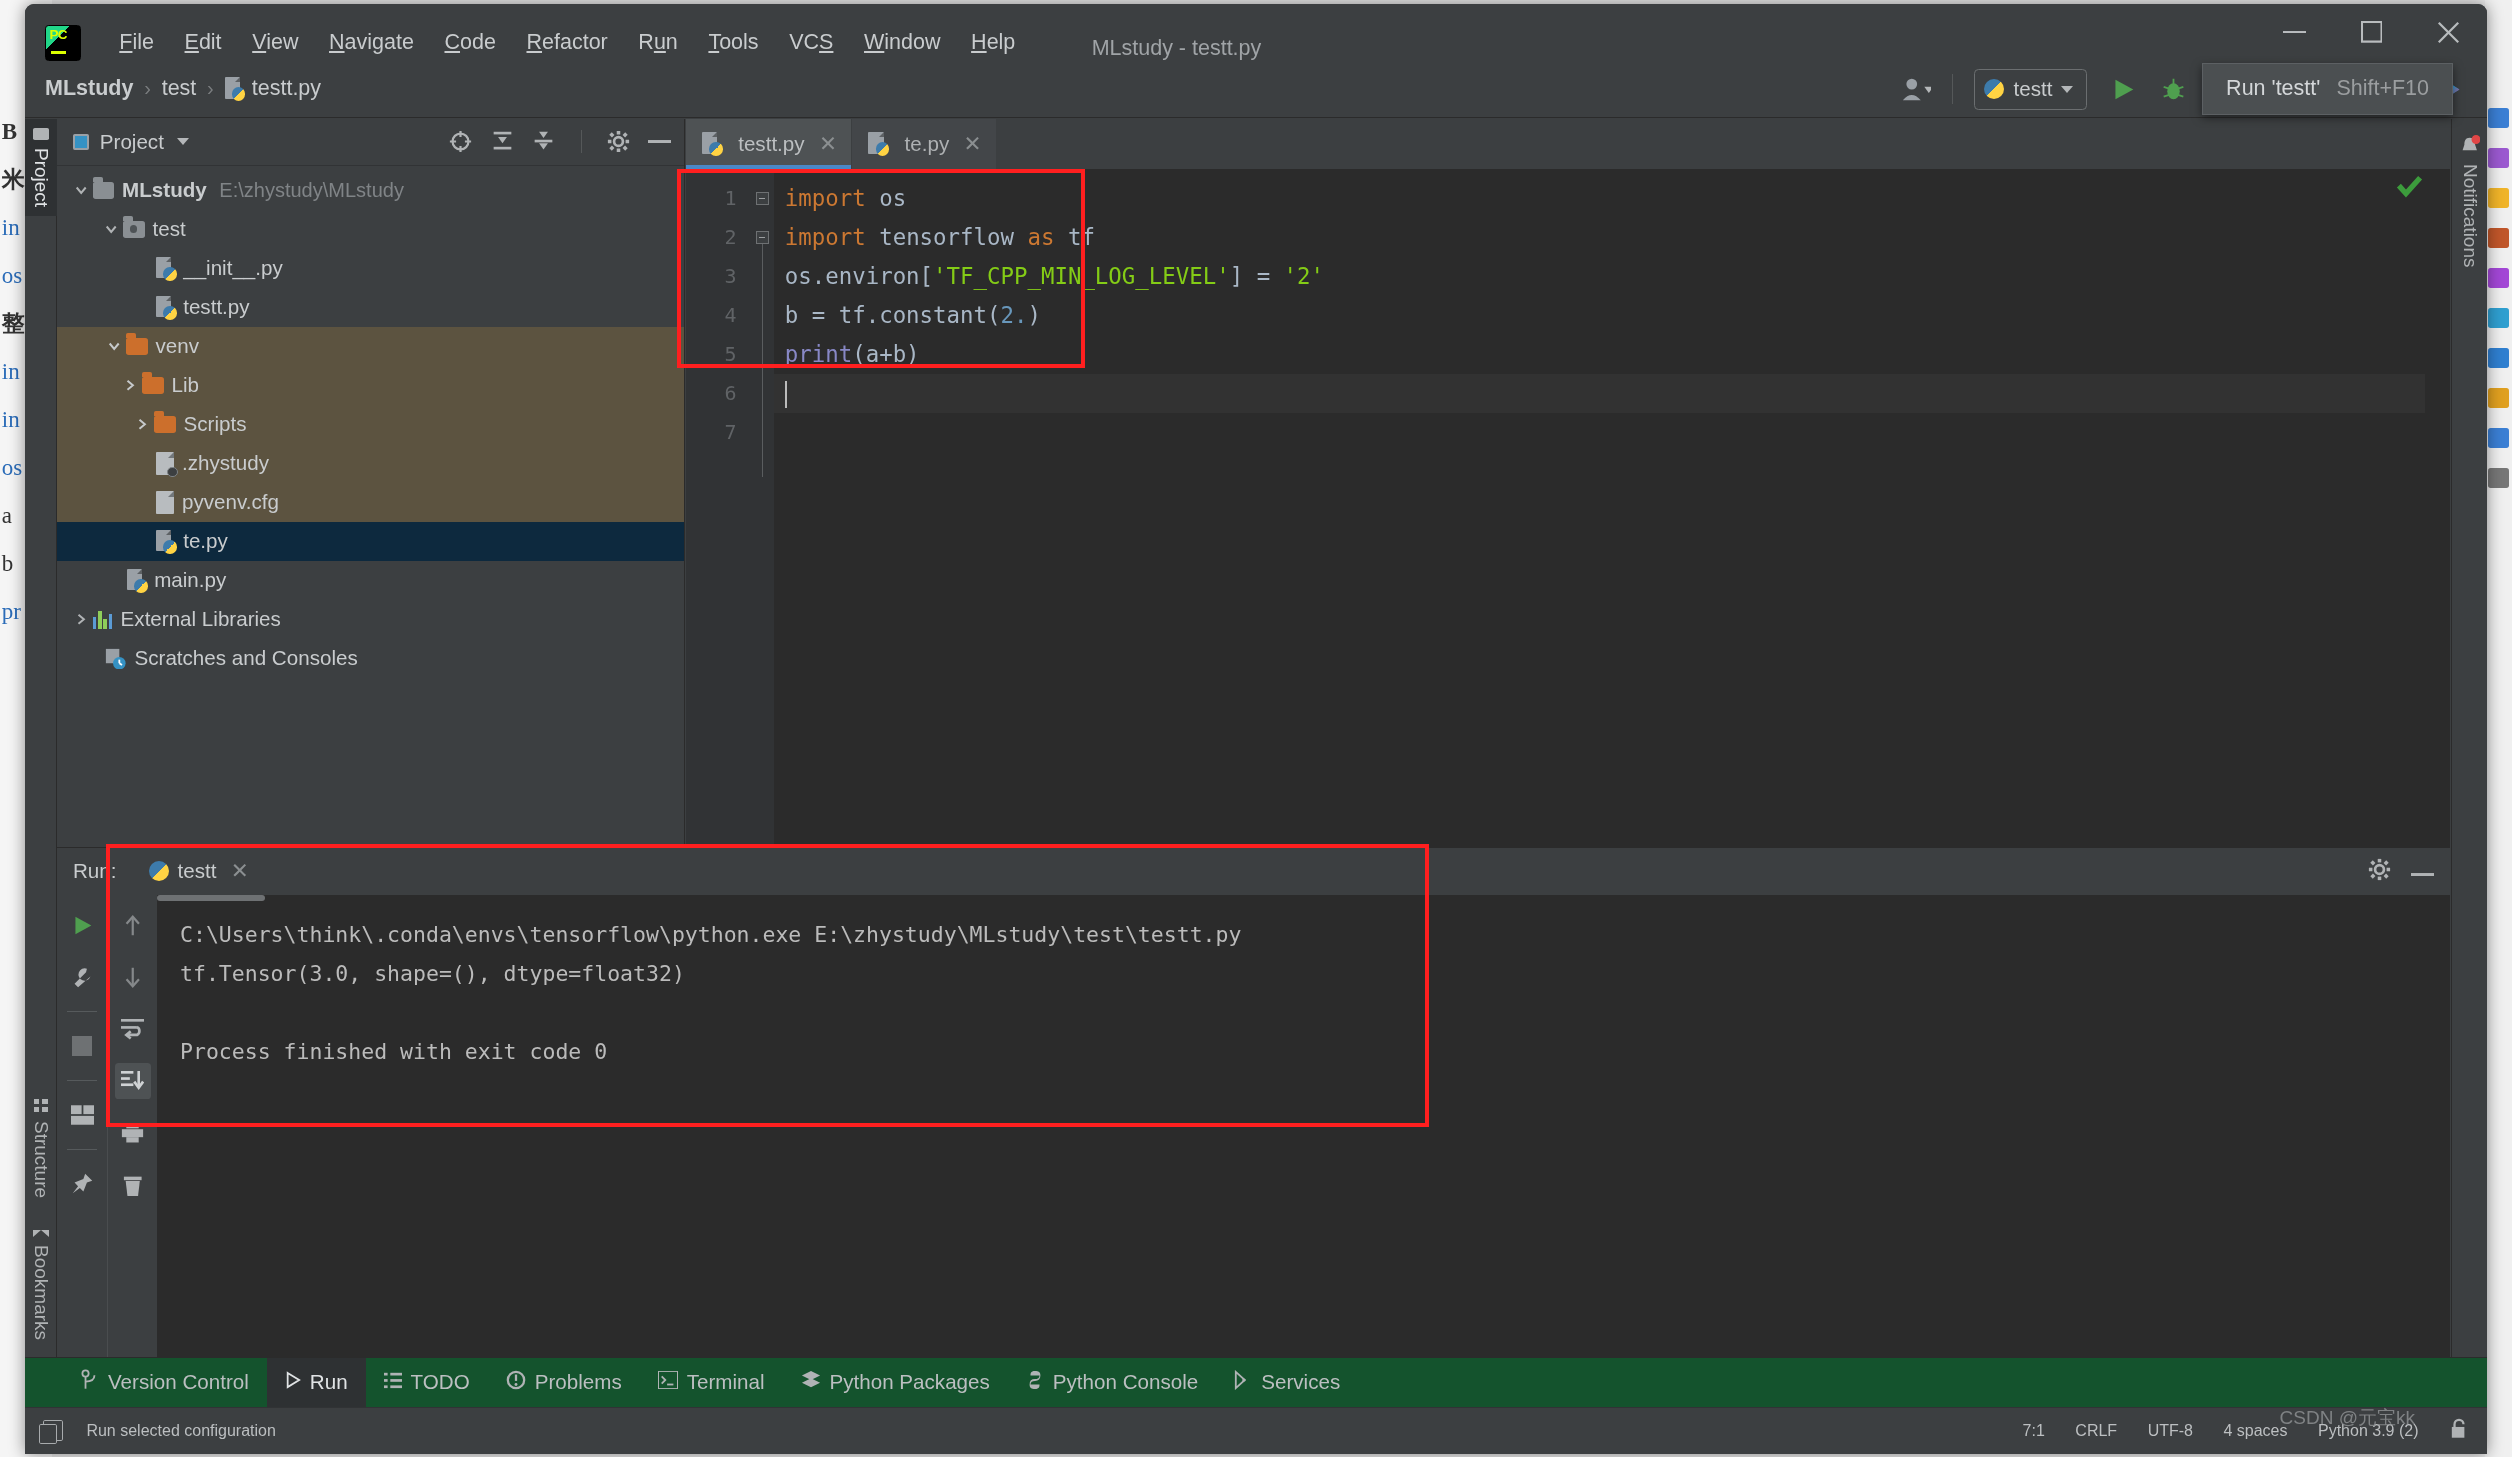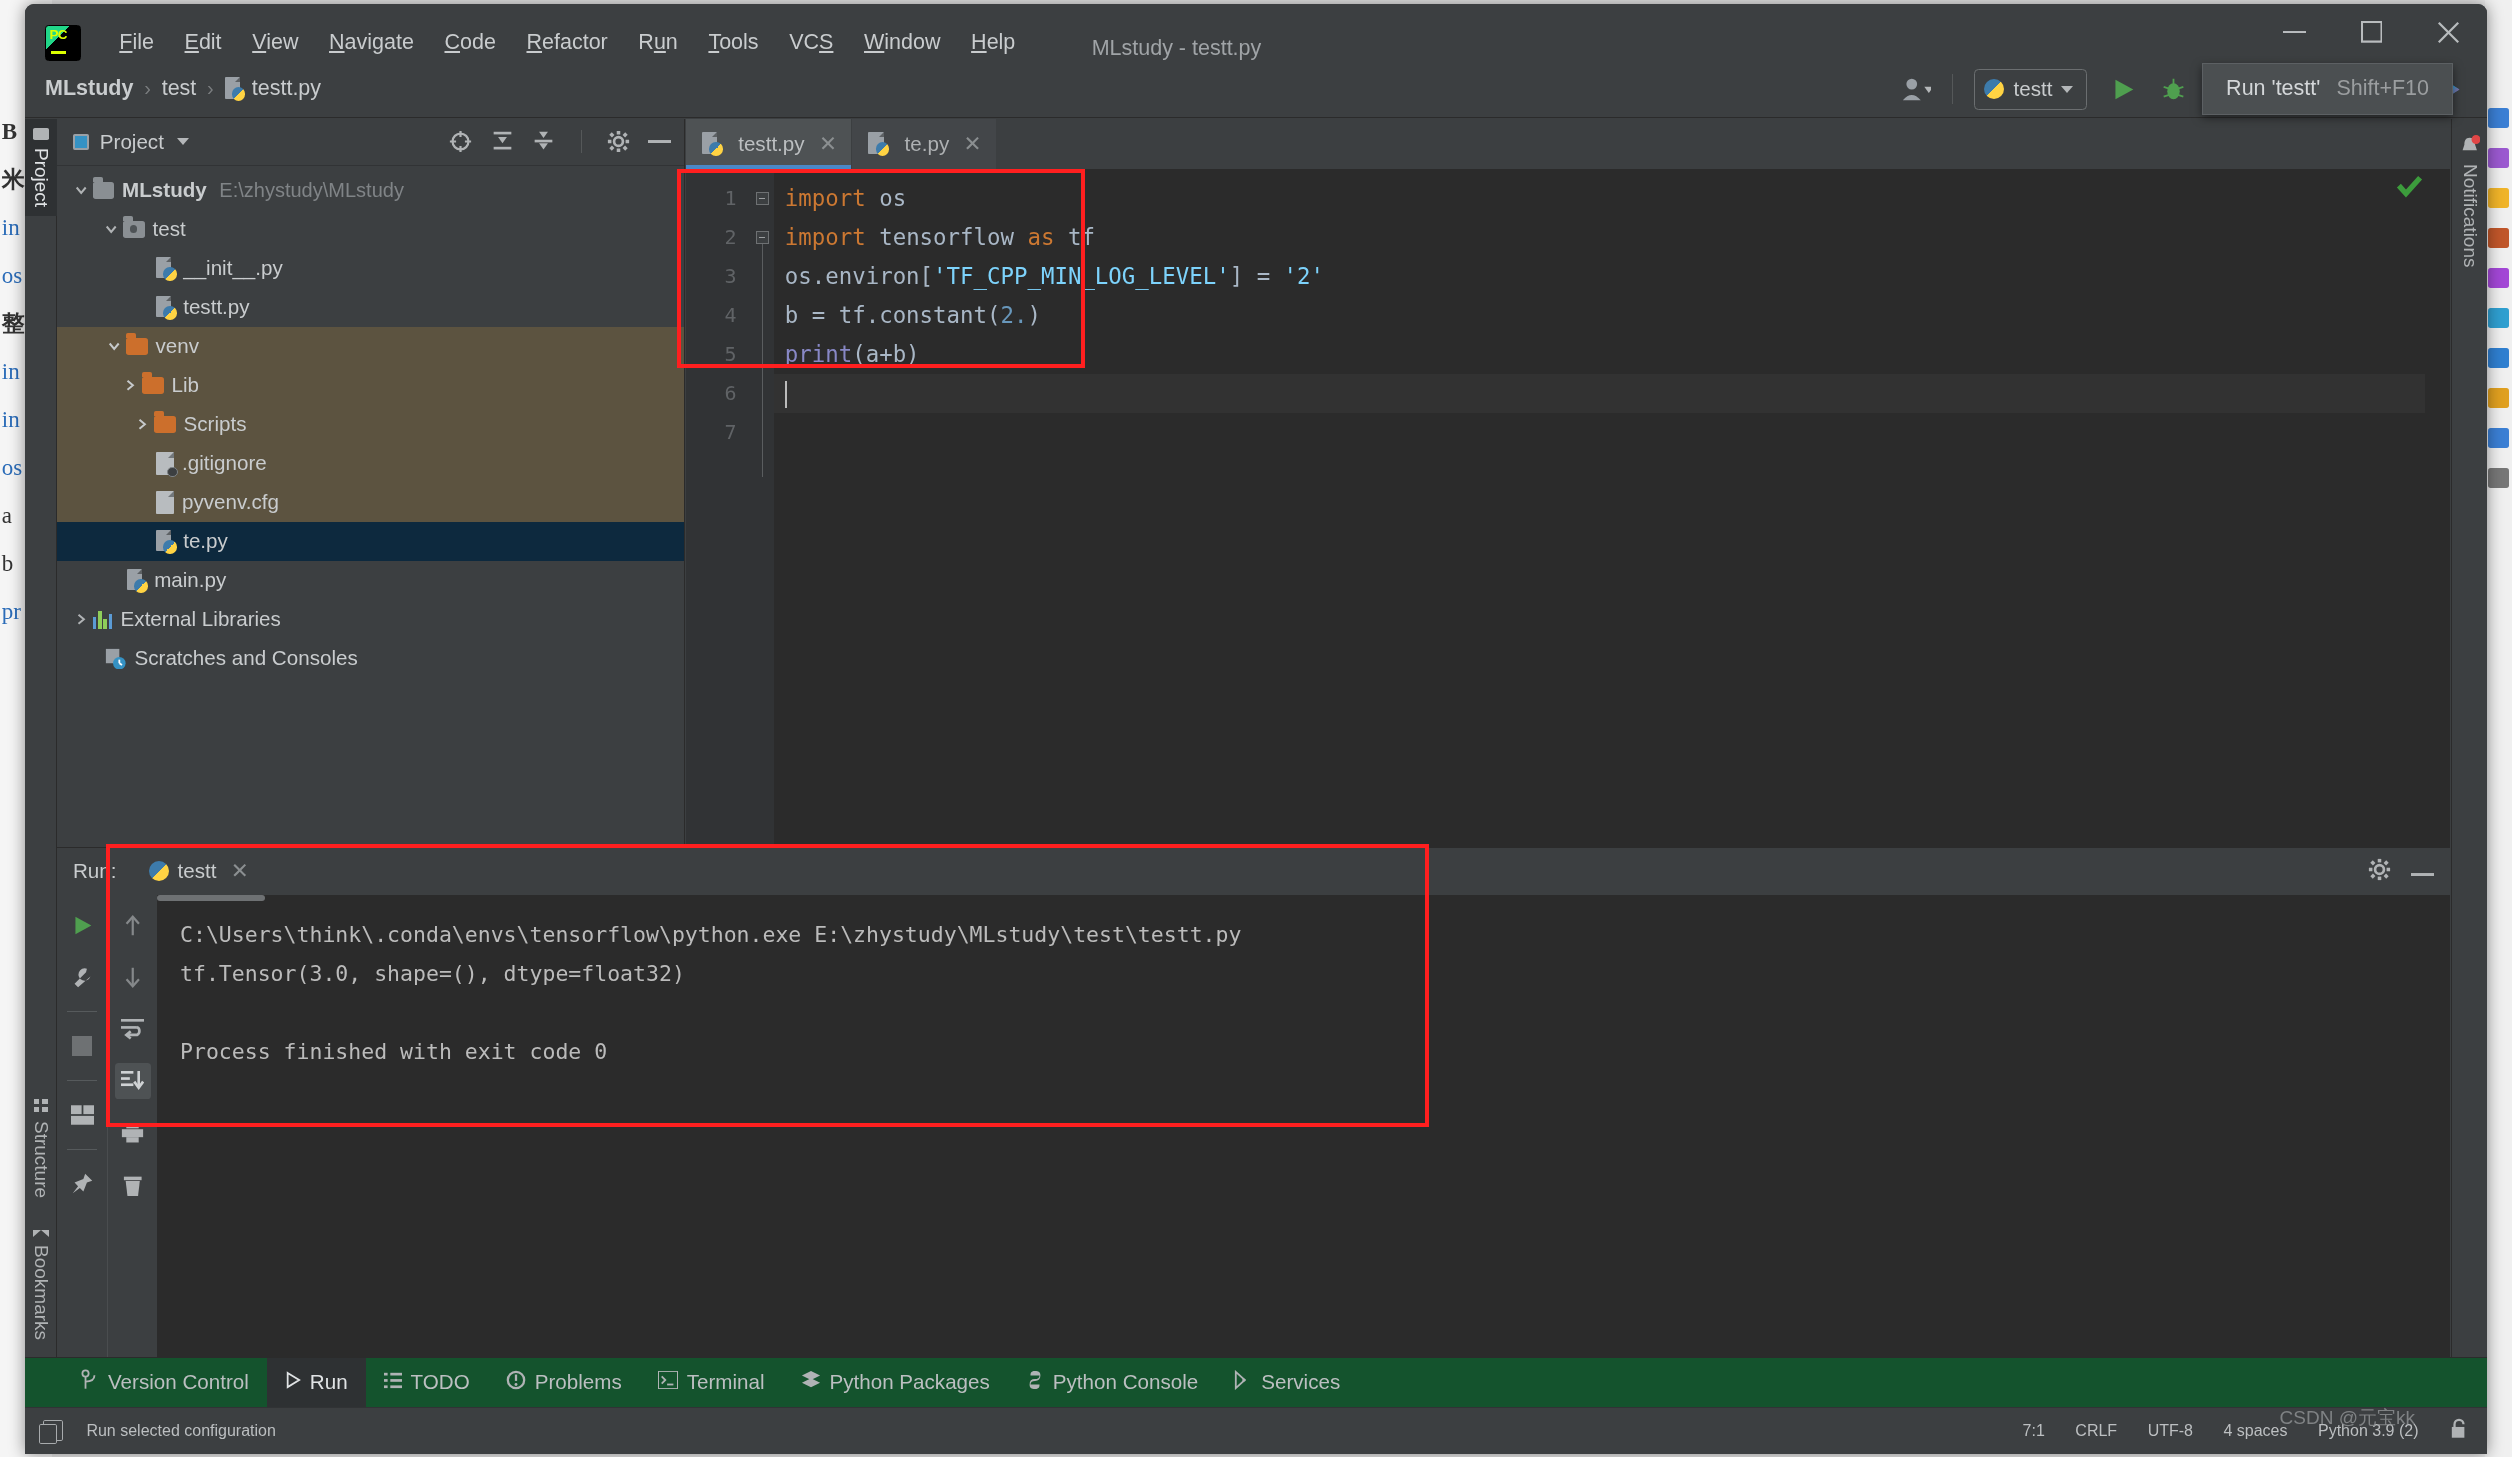--- a/index.html
+++ b/index.html
@@ -258,21 +258,21 @@
   }
   .fold-line { position:absolute; left:10.8px; width:0.9px; background:#5a5d5f; }
   #code {
     flex: 1; background: #2b2b2b; padding-top: 10.8px;
     font-family: "DejaVu Sans Mono", monospace; font-size: 22.4px;
     position: relative; overflow: hidden;
   }
   .cl { height: 39px; line-height: 39px; padding-left: 10.8px; white-space: pre; color: #a9b7c6; }
   .cl.caretline { background: #323232; }
   .kw { color: #cc7832; }
-  .str { color: #7dd3fc; }
+  .str { color: #84cc16; }
   .num { color: #6897bb; }
   .fn { color: #8888c6; }
   .pl { color: #a9b7c6; }
   .caret {
     display:inline-block; width:1.8px; height:27px; background:#bbbbbb;
     vertical-align:-6.3px; animation: none;
   }
   #editor-scroll-strip {
     position:absolute; right:0; top:50px; width:25px; bottom:0; background:#2b2b2b;
   }
@@ -643,21 +643,21 @@
               </svg>
             </span>
           <span class="folder-icon orange"></span>
           <span class="name">Scripts</span>
         </div>
 
         <div class="tree-row venvbg" style="padding-left:99px;">
           <span class="file-generic">
               <span class="gitign-badge"></span>
             </span>
-          <span class="name">.gitignore</span>
+          <span class="name">.zhystudy</span>
         </div>
 
         <div class="tree-row venvbg" style="padding-left:99px;">
           <span class="file-generic"></span>
           <span class="name">pyvenv.cfg</span>
         </div>
 
         <div class="tree-row sel" style="padding-left:99px;">
           <span class="pyfile-icon">
               <span class="sheet"></span>

